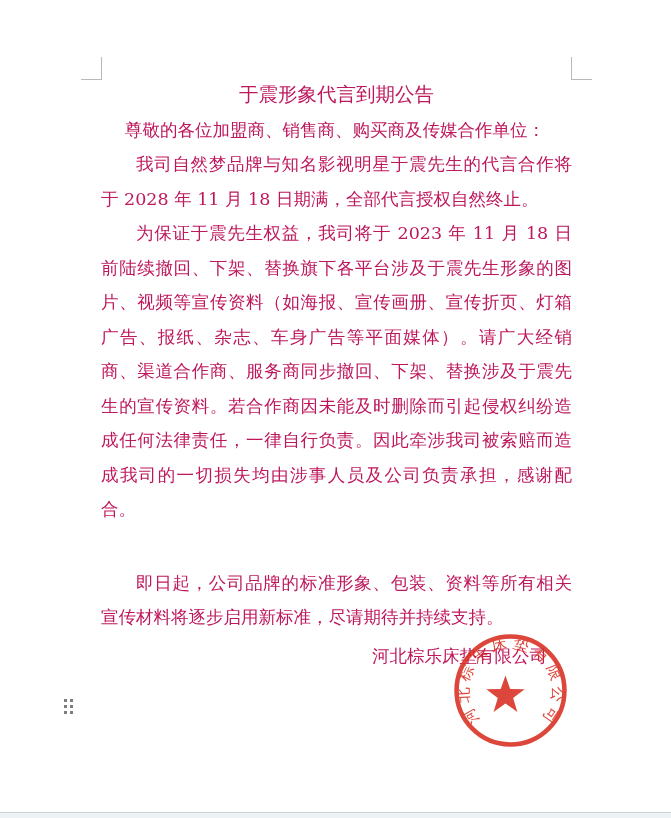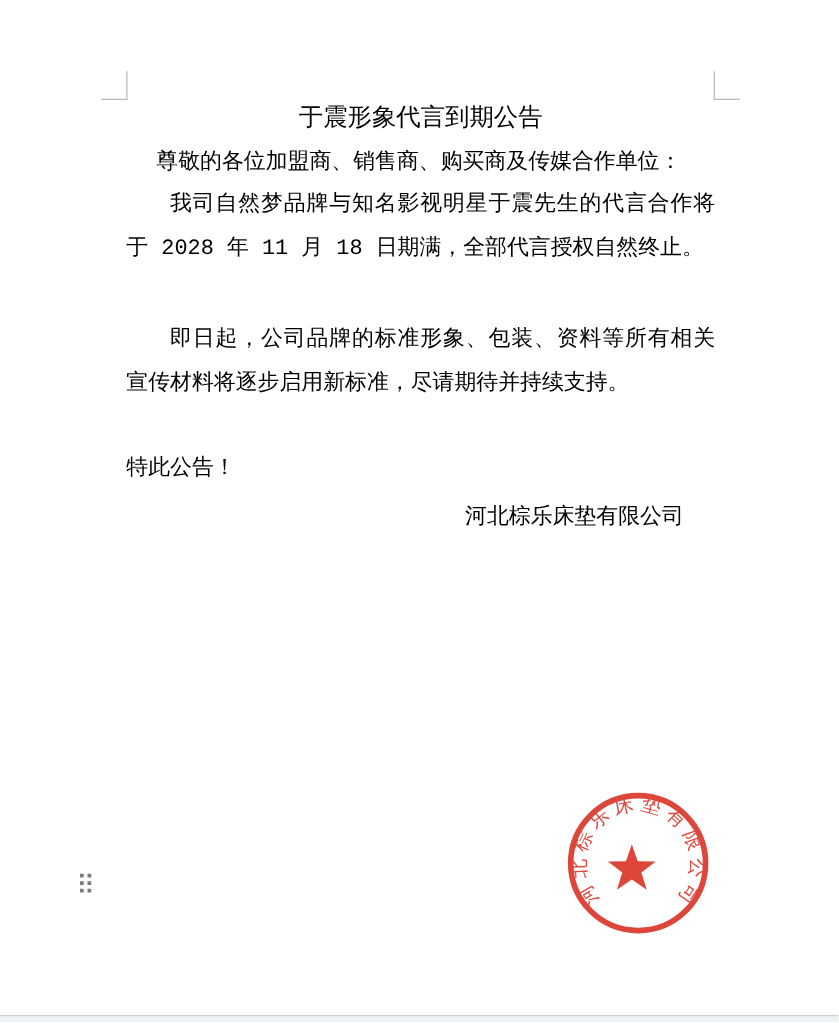--- a/index.html
+++ b/index.html
@@ -10,23 +10,22 @@
     overflow:hidden;
     font-family:"DejaVu Serif","Liberation Serif",serif;
   }
   
   .crop{position:absolute;width:20px;height:22px;}
   .crop-tl{left:81px;top:57px;border-right:1px solid #b9b9b9;border-bottom:1px solid #b9b9b9;}
   .crop-tr{left:571px;top:57px;border-left:1px solid #b9b9b9;border-bottom:1px solid #b9b9b9;}
 
   .doc-content{
     position:absolute;left:101px;top:78px;width:471px;
-    color:#000000;font-size:17.5px;line-height:34.5px;
+    color:#be185d;font-size:17.5px;line-height:34.5px;
     text-align:justify;
-    font-family:Liberation Mono, monospace;
   }
   .doc-title{
     text-align:center;font-size:19.5px;line-height:34.5px;
     margin:0;font-weight:400;
   }
   .doc-content p{margin:0;text-indent:2em;}
   p.salutation{text-indent:0;margin-left:24px;}
   p.para-new-standard{margin-top:39px;}
   p.closing{text-indent:0;margin-top:34px;}
   p.sig-company{text-align:right;padding-right:25px;text-indent:0;margin-top:4px;}
@@ -57,22 +56,22 @@
 
 <div class="page">
 
   <div class="crop crop-tl"></div>
   <div class="crop crop-tr"></div>
 
   <div class="doc-content">
     <h1 class="doc-title">于震形象代言到期公告</h1>
     <p class="salutation">尊敬的各位加盟商、销售商、购买商及传媒合作单位：</p>
     <p class="para-endorsement-expiry">我司自然梦品牌与知名影视明星于震先生的代言合作将于 2028 年 11 月 18 日期满，全部代言授权自然终止。</p>
+    <p class="para-withdrawal">为保证于震先生权益，我司将于 2023 年 11 月 18 日前陆续撤回、下架、替换旗下各平台涉及于震先生形象的图片、视频等宣传资料（如海报、宣传画册、宣传折页、灯箱广告、报纸、杂志、车身广告等平面媒体）。请广大经销商、渠道合作商、服务商同步撤回、下架、替换涉及于震先生的宣传资料。若合作商因未能及时删除而引起侵权纠纷造成任何法律责任，一律自行负责。因此牵涉我司被索赔而造成我司的一切损失均由涉事人员及公司负责承担，感谢配合。</p>
     <p class="para-new-standard">即日起，公司品牌的标准形象、包装、资料等所有相关宣传材料将逐步启用新标准，尽请期待并持续支持。</p>
-    <p class="closing">特此公告！</p>
     <p class="sig-company">河北棕乐床垫有限公司</p>
   </div>
 
   <svg class="stamp" viewBox="0 0 120 120" xmlns="http://www.w3.org/2000/svg">
     <circle cx="60" cy="60" r="53.5" fill="none" stroke="#d92e20" stroke-width="4.5"></circle>
     <polygon fill="#d92e20" points="55,45 59.7,58.5 74,58.8 62.6,67.5 66.8,81.2 55,73 43.2,81.2 47.4,67.5 36,58.8 50.3,58.5"></polygon>
     <path id="seal-arc" d="M 30.3,89.7 A 42 42 0 1 1 89.7,89.7" fill="none"></path>
     <text font-size="15.5" letter-spacing="4.4" fill="#d92e20" font-family="DejaVu Serif, Liberation Serif, serif">
       <textPath href="#seal-arc" startOffset="1">河北棕乐床垫有限公司</textPath>
     </text>

